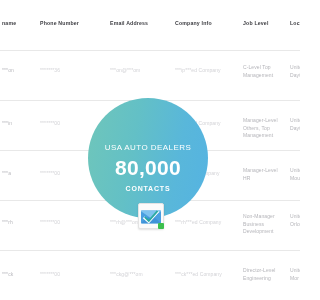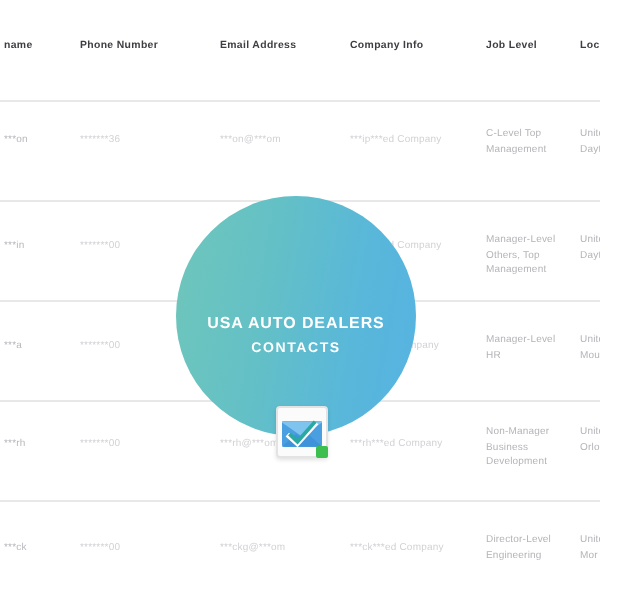--- a/index.html
+++ b/index.html
@@ -33,21 +33,21 @@
   
   #badge{
     position:absolute;
     left:88px;top:98px;width:120px;height:120px;
     border-radius:50%;
     background:linear-gradient(100deg,#6fc6ba 0%,#63c0c6 38%,#59b7da 72%,#55b3e2 100%);
     display:flex;flex-direction:column;align-items:center;justify-content:center;
     text-align:center;
   }
   #badge .t1{
-    font-size:8px;font-weight:700;color:#ffffff;letter-spacing:.45px;
+    font-size:8px;font-weight:400;color:#ffffff;letter-spacing:.45px;
     line-height:10px;
     margin-top:20px;
   }
   #badge .t2{
     font-size:21px;font-weight:700;color:#ffffff;letter-spacing:.3px;
     line-height:26px;margin-top:2px;
   }
   #badge .t3{
     font-size:7px;font-weight:700;color:#ffffff;letter-spacing:.8px;
     line-height:9px;margin-top:3px;
@@ -143,20 +143,21 @@
       <div class="cell job" style="left:243px;top:267px">Director-Level
 Engineering</div>
       <div class="cell loc" style="left:290px;top:267px">Unite
 Mor</div>
     </div>
 
   </div>
 
   <div id="badge">
     <div class="t1">USA AUTO DEALERS</div>
+    <div class="t2">80,000</div>
     <div class="t3">CONTACTS</div>
   </div>
 
   <div id="mailicon">
     <div class="plate"></div>
     <svg width="22" height="22" viewBox="0 0 22 22">
       <rect x="1" y="5.5" width="20" height="13" rx="1" fill="#4a9fe0"></rect>
       <path d="M1 6.2 L11 13.2 L21 6.2 L21 5.6 L1 5.6 Z" fill="#7fc3ef"></path>
       <path d="M1 18.2 L8 12 L11 14 L14 12 L21 18.2 Z" fill="#3f93d8"></path>
       <path d="M4.5 11.4 L8.6 15.2 L17.2 5.6 L19.2 7.1 L8.8 18.6 L2.8 13.2 Z" fill="#ffffff"></path>

